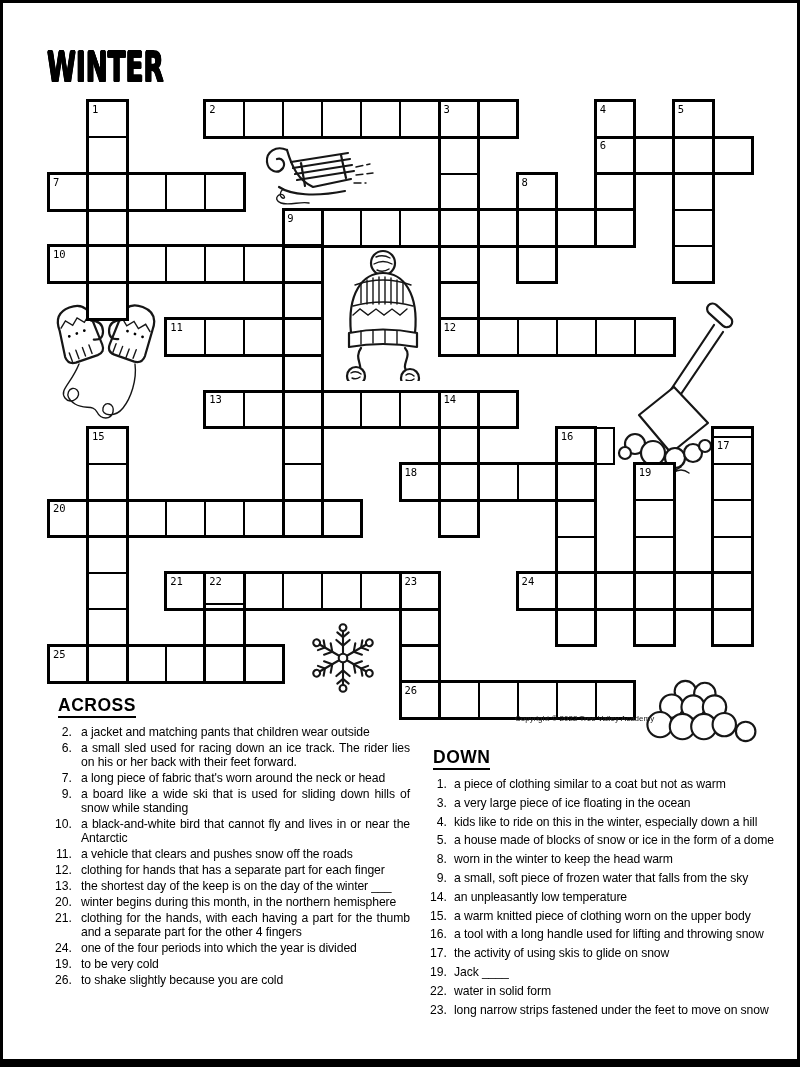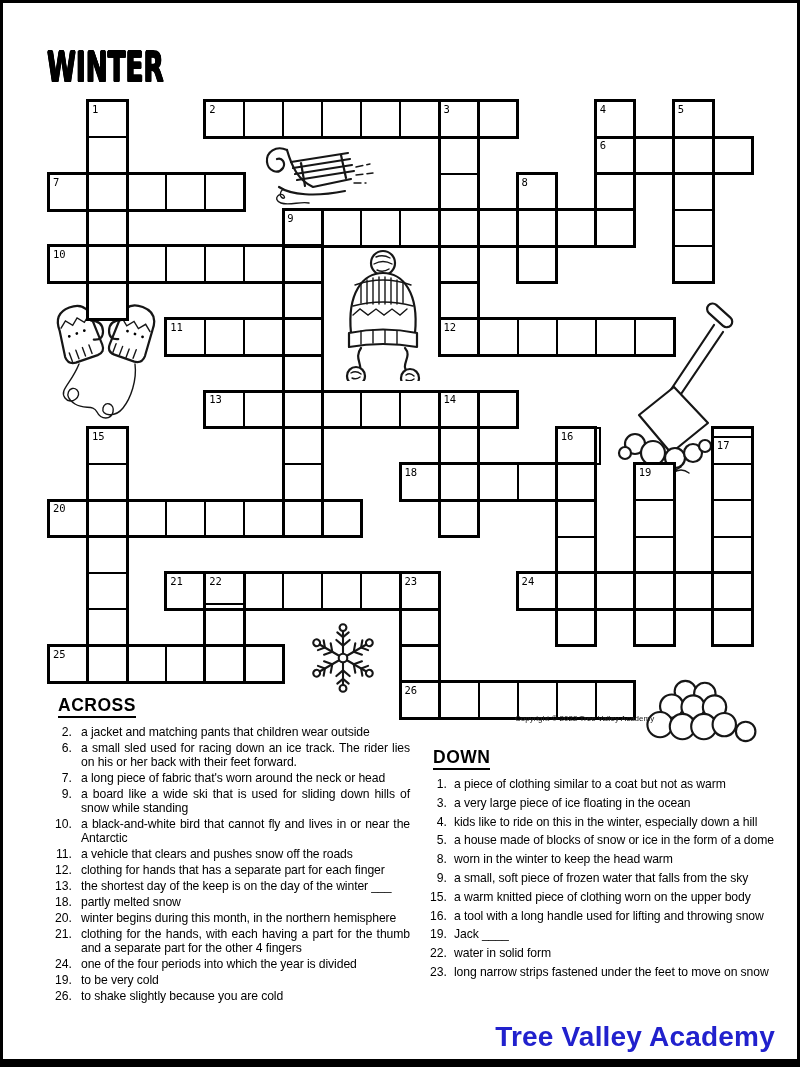--- a/index.html
+++ b/index.html
@@ -218,21 +218,21 @@
       <div class="cell" style="left: 234.3px; top: 363px; width: 41.05px; height: 38.3px;"></div>
       <div class="cell" style="left: 390.5px; top: 326.7px; width: 41.05px; height: 38.3px;"></div>
       <div class="cell" style="left: 390.5px; top: 399.3px; width: 41.05px; height: 38.3px;"></div>
       <div class="cell" style="left: 39.05px; top: 326.7px; width: 41.05px; height: 38.3px;">
         <span class="cell-num">15</span>
       </div>
       <div class="cell" style="left: 39.05px; top: 363px; width: 41.05px; height: 38.3px;"></div>
       <div class="cell" style="left: 39.05px; top: 435.6px; width: 41.05px; height: 38.3px;"></div>
       <div class="cell" style="left: 39.05px; top: 471.9px; width: 41.05px; height: 38.3px;"></div>
       <div class="cell" style="left: 39.05px; top: 508.2px; width: 41.05px; height: 38.3px;"></div>
-      <div class="cell" style="left: 507.65px; top: 326.7px; width: 45px; height: 38.3px; text-decoration: underline;">
+      <div class="cell" style="left: 507.65px; top: 326.7px; width: 59px; height: 38.3px; text-decoration: underline;">
         <span class="cell-num">16</span>
       </div>
       <div class="cell" style="left: 507.65px; top: 399.3px; width: 41.05px; height: 38.3px;"></div>
       <div class="cell" style="left: 507.65px; top: 435.6px; width: 41.05px; height: 38.3px;"></div>
       <div class="cell" style="left: 507.65px; top: 508.2px; width: 41.05px; height: 38.3px;"></div>
       <div class="cell" style="left: 663.85px; top: 326.7px; width: 41.05px; height: 38.3px; margin-top: 9px;">
         <span class="cell-num">17</span>
       </div>
       <div class="cell" style="left: 663.85px; top: 363px; width: 41.05px; height: 38.3px;"></div>
       <div class="cell" style="left: 663.85px; top: 399.3px; width: 41.05px; height: 38.3px;"></div>
@@ -404,24 +404,20 @@
         </div>
         <div class="clue">
           <span class="cnum">12.</span>
           <span class="ctxt">clothing for hands that has a separate part for each finger</span>
         </div>
         <div class="clue">
           <span class="cnum">13.</span>
           <span class="ctxt">the shortest day of the keep is on the day of the winter ___</span>
         </div>
         <div class="clue">
-          <span class="cnum">18.</span>
-          <span class="ctxt">partly melted snow</span>
-        </div>
-        <div class="clue">
           <span class="cnum">20.</span>
           <span class="ctxt">winter begins during this month, in the northern hemisphere</span>
         </div>
         <div class="clue">
           <span class="cnum">21.</span>
           <span class="ctxt">clothing for the hands, with each having a part for the thumb and a separate part for the other 4 fingers</span>
         </div>
         <div class="clue">
           <span class="cnum">24.</span>
           <span class="ctxt">one of the four periods into which the year is divided</span>
@@ -458,37 +454,44 @@
         </div>
         <div class="clue">
           <span class="cnum">8.</span>
           <span class="ctxt">worn in the winter to keep the head warm</span>
         </div>
         <div class="clue">
           <span class="cnum">9.</span>
           <span class="ctxt">a small, soft piece of frozen water that falls from the sky</span>
         </div>
         <div class="clue">
+          <span class="cnum">14.</span>
+          <span class="ctxt">an unpleasantly low temperature</span>
+        </div>
+        <div class="clue">
           <span class="cnum">15.</span>
           <span class="ctxt">a warm knitted piece of clothing worn on the upper body</span>
         </div>
         <div class="clue">
           <span class="cnum">16.</span>
           <span class="ctxt">a tool with a long handle used for lifting and throwing snow</span>
         </div>
         <div class="clue">
+          <span class="cnum">17.</span>
+          <span class="ctxt">the activity of using skis to glide on snow</span>
+        </div>
+        <div class="clue">
           <span class="cnum">19.</span>
           <span class="ctxt">Jack ____</span>
         </div>
         <div class="clue">
           <span class="cnum">22.</span>
           <span class="ctxt">water in solid form</span>
         </div>
         <div class="clue">
           <span class="cnum">23.</span>
           <span class="ctxt">long narrow strips fastened under the feet to move on snow</span>
         </div>
       </div>
   </section>
 
-  <div class="brand" style="color: rgb(33, 33, 205);">Tree Valley Academy</div>
 
 </div>
 
 </body></html>

